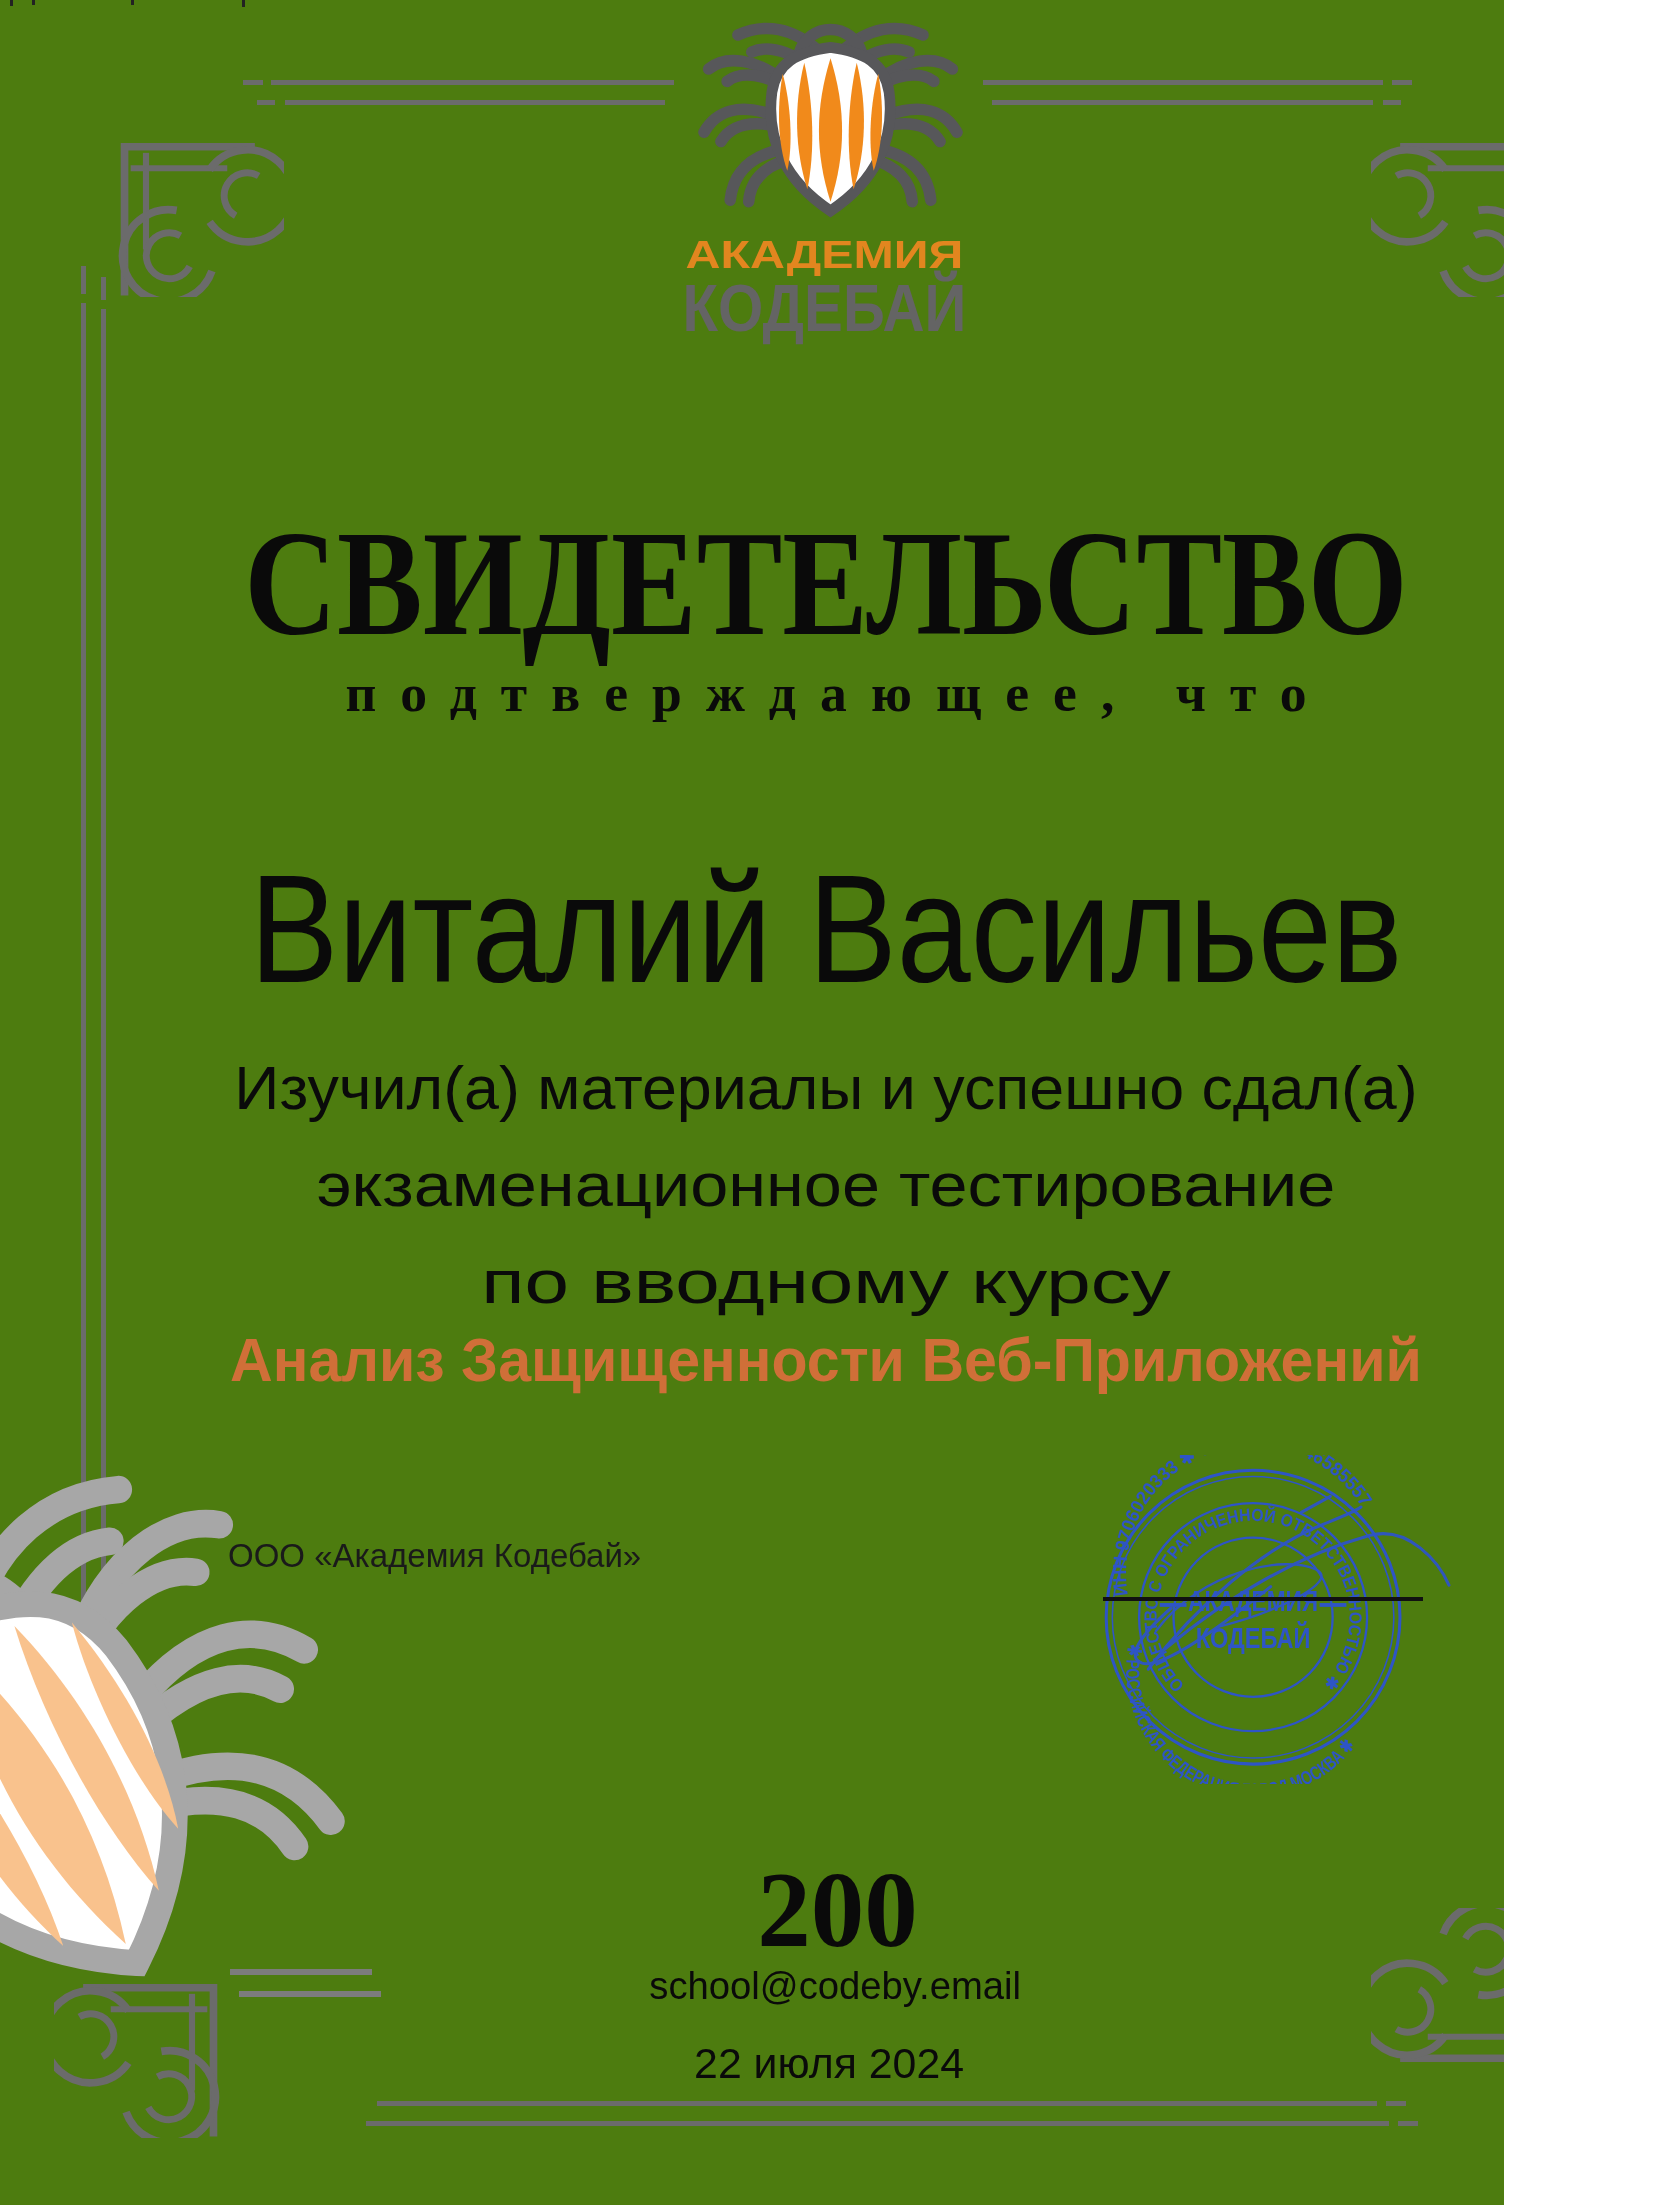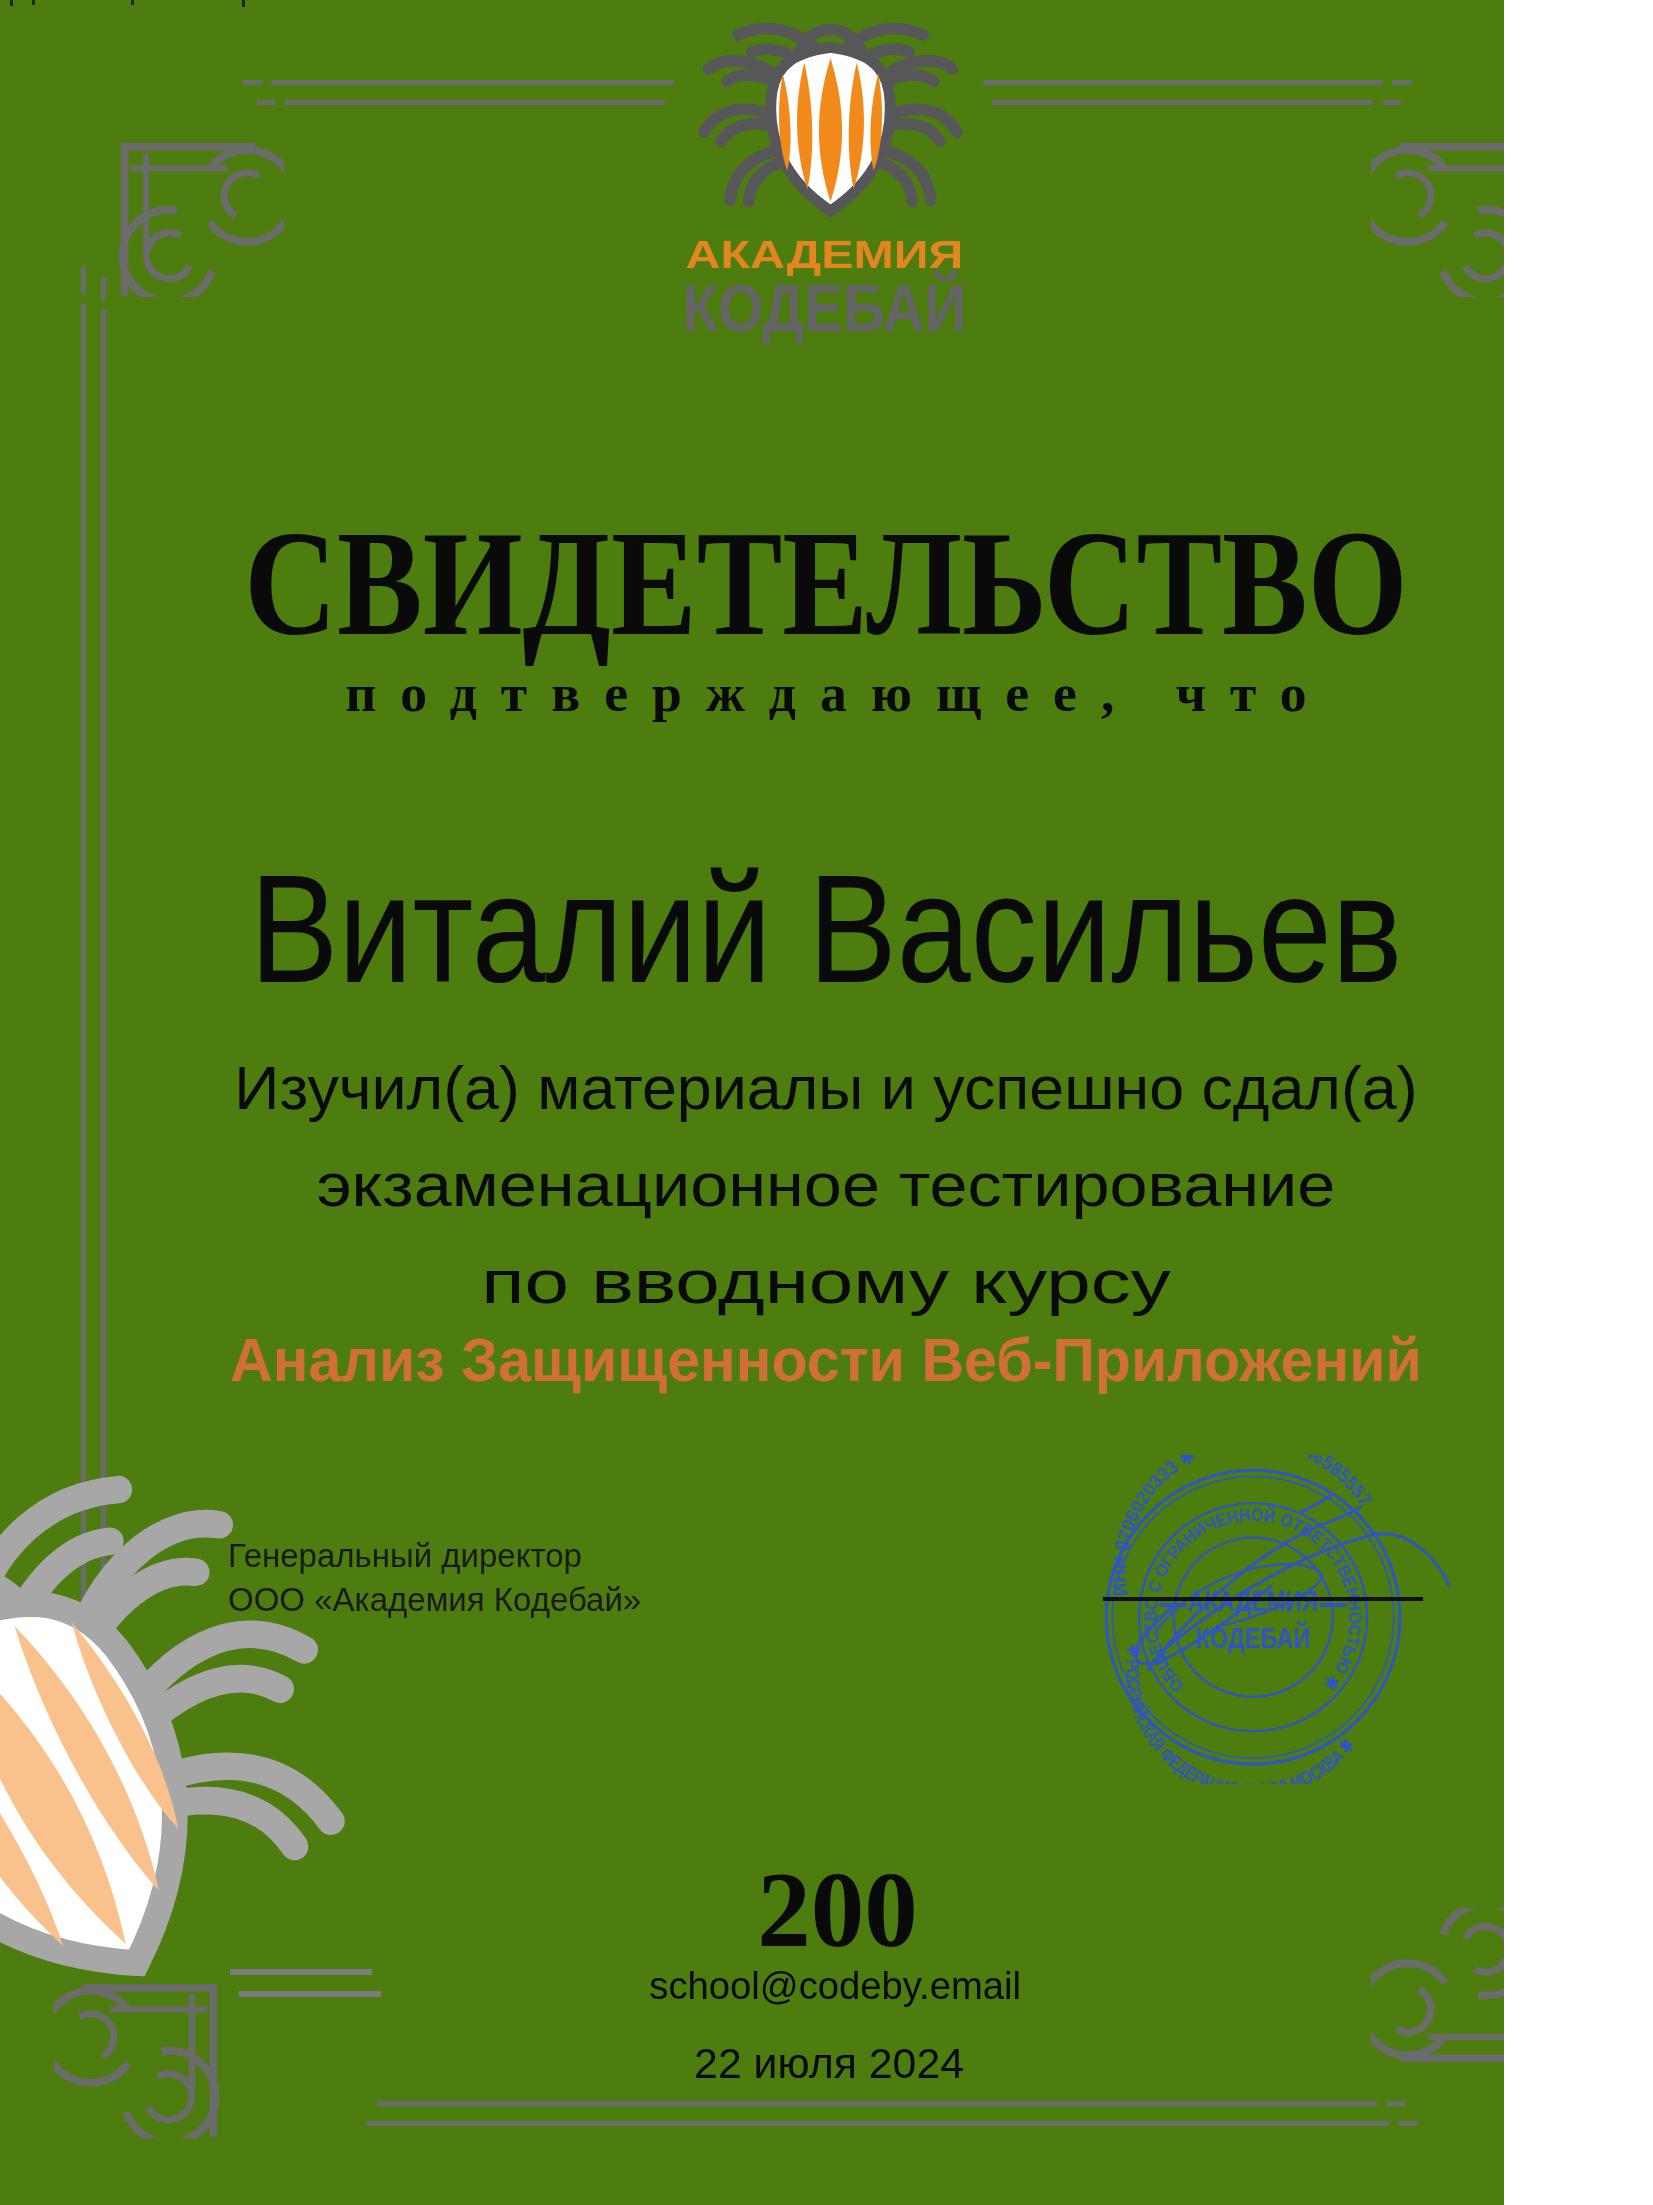--- a/index.html
+++ b/index.html
@@ -154,21 +154,20 @@
   </svg>
 
   <svg class="abs sans" style="left:152px;top:1049px;z-index:3" width="1348" height="360" viewBox="0 0 1760 470">
     <text x="880" y="78" text-anchor="middle" textLength="1545" lengthAdjust="spacingAndGlyphs" style="font-size:80px">Изучил(а) материалы и успешно сдал(а)</text>
     <text x="880" y="205" text-anchor="middle" textLength="1330" lengthAdjust="spacingAndGlyphs" style="font-size:80px">экзаменационное тестирование</text>
     <text x="880" y="331" text-anchor="middle" textLength="900" lengthAdjust="spacingAndGlyphs" style="font-size:80px">по вводному курсу</text>
     <text class="t-course" x="880" y="434" text-anchor="middle" textLength="1556" lengthAdjust="spacingAndGlyphs" style="font-size:80px">Анализ Защищенности Веб-Приложений</text>
   </svg>
 
   <div class="signatory">
-    <div>Генеральный директор</div>
     <div>ООО «Академия Кодебай»</div>
   </div>
 
   <div class="watermark">
     <svg viewBox="0 0 360 280">
         <use href="#bug"></use>
       </svg>
   </div>
   <div class="wm-dash" style="left:230px;top:1969px;width:142px;height:6.1px"></div>
   <div class="wm-dash" style="left:239px;top:1991px;width:142px;height:6.1px"></div>

